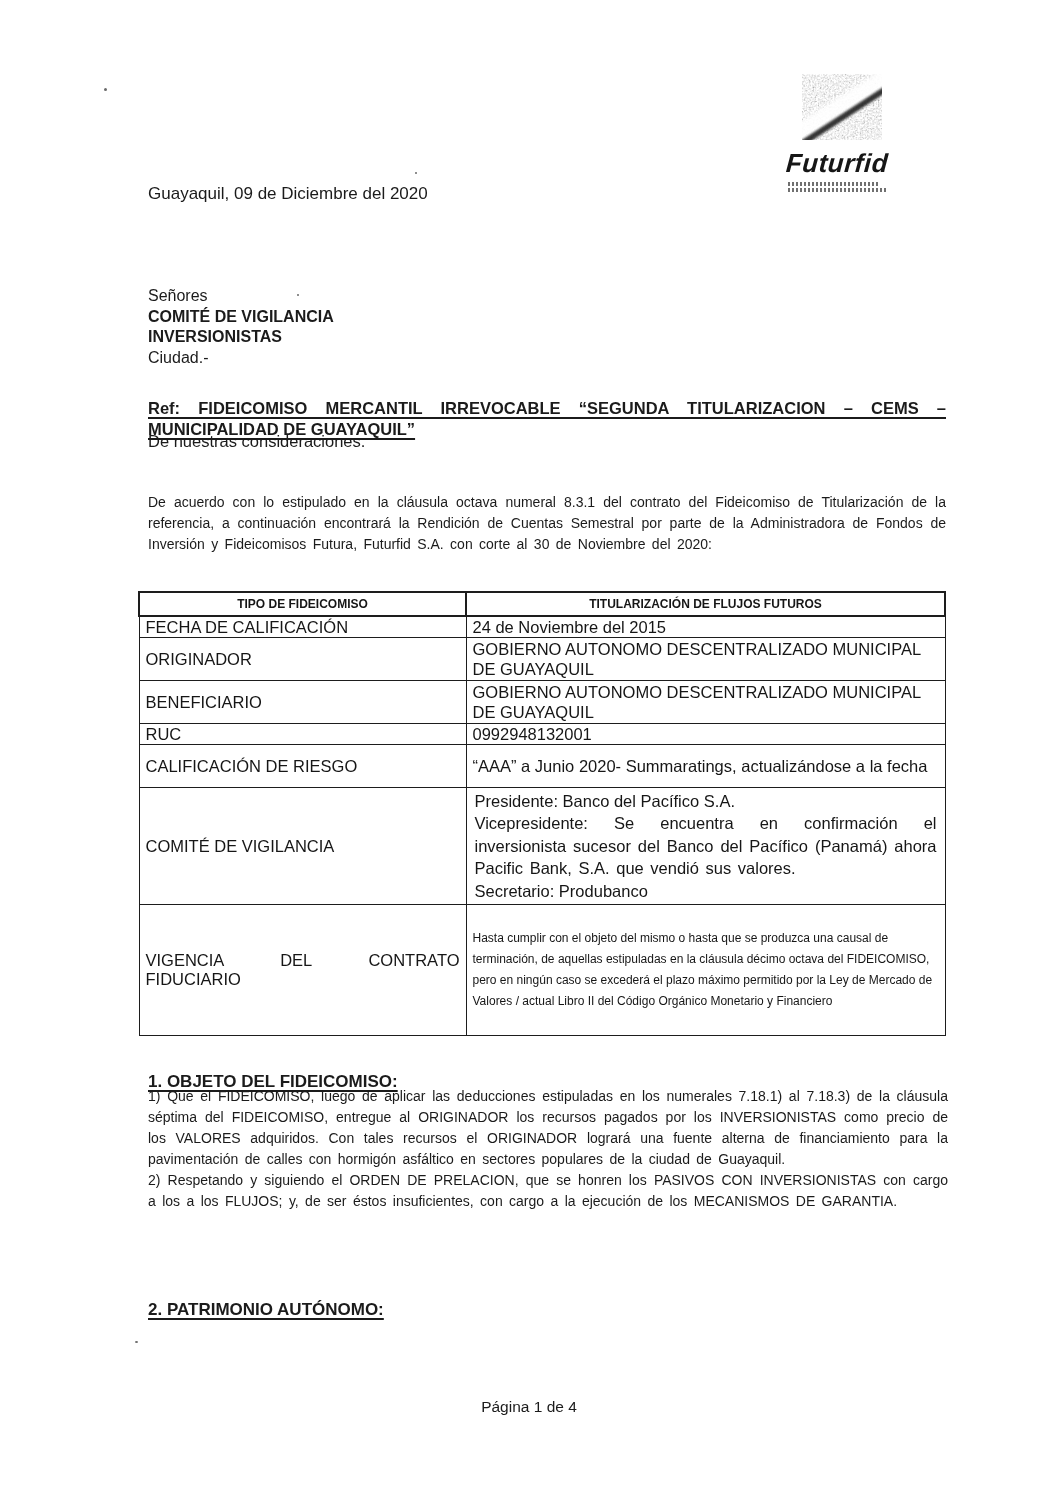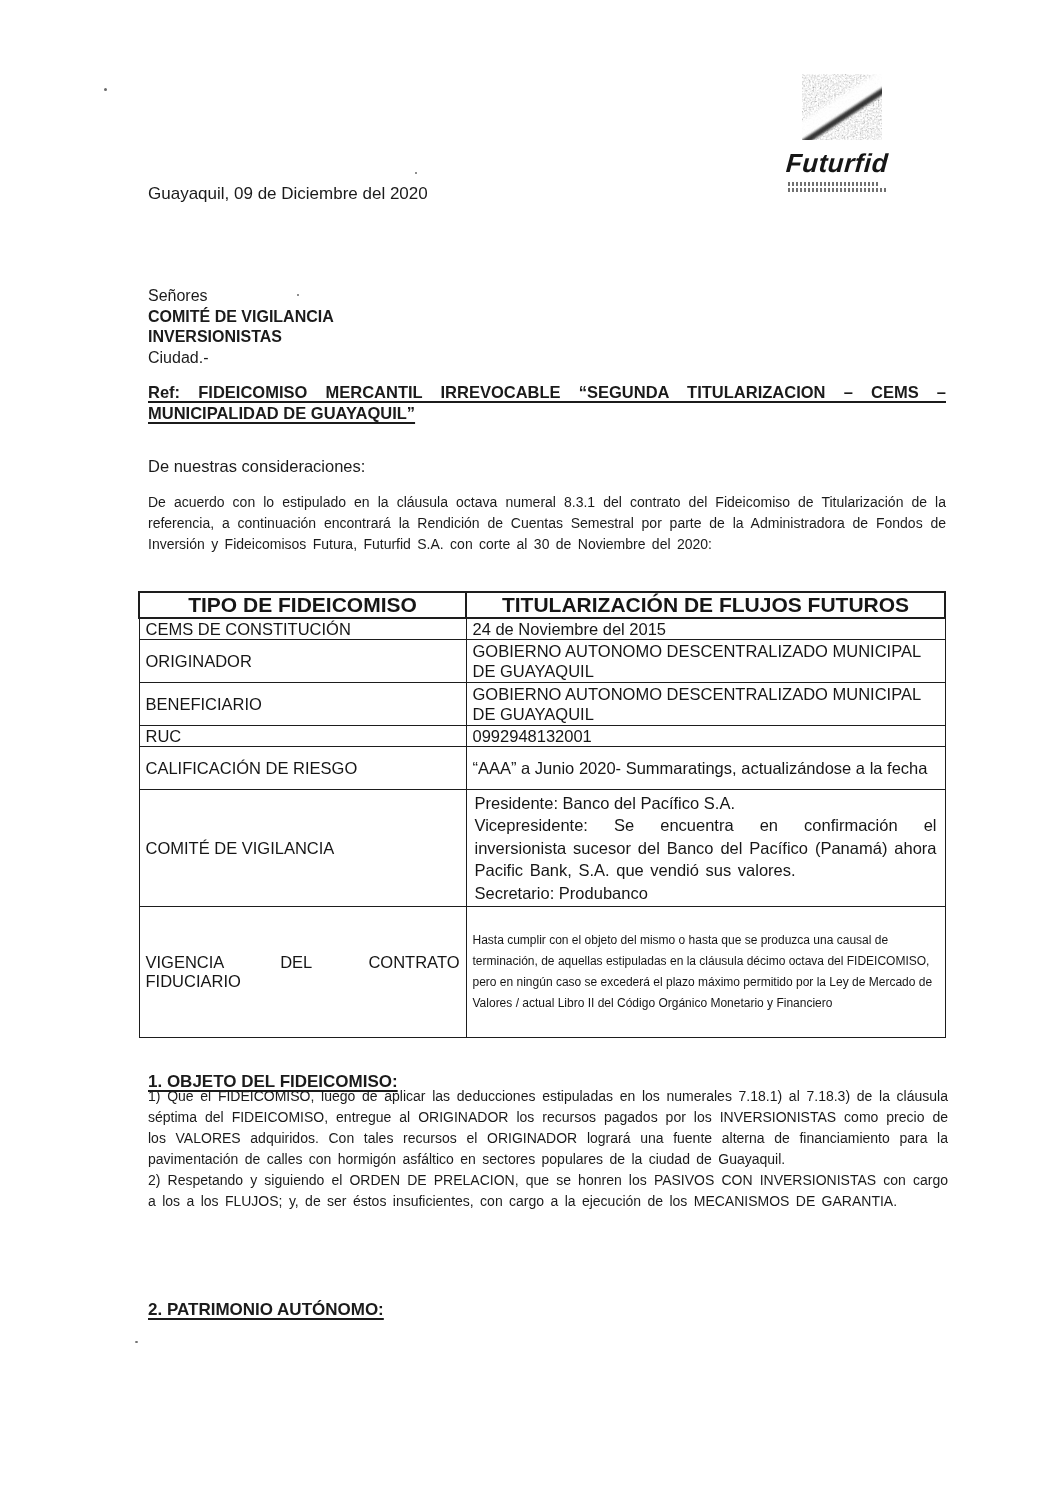--- a/index.html
+++ b/index.html
@@ -37,34 +37,34 @@
     background:repeating-linear-gradient(90deg,#4c4c4c 0 2px, transparent 2px 4px);
     opacity:0.8;
   }
   .tag-line-noise.l2 { width:100px; }
 
   
   .date-line { left:148px; top:184px; font-size:17px; }
   .recipient { left:148px; top:286px; font-size:16px; line-height:20.5px; }
   .bold { font-weight:bold; }
   .ref-block { left:148px; top:382px; width:798px; font-size:16.5px; font-weight:bold; line-height:21px; }
-  .just-last { text-align:justify; text-align-last:justify; }
+  .just-last { text-align:justify; text-align-last:justify;margin-top:16px; }
   .uline { text-decoration:underline; text-decoration-thickness:1.5px; text-underline-offset:3px; }
-  .greeting { left:148px; top:457px; font-size:16.5px; }
+  .greeting { left:148px; top:432px; font-size:16.5px; }
   .body-p { font-size:14px; line-height:21px; text-align:justify; word-spacing:2.5px; }
   .intro-p { left:148px; top:492px; width:798px; }
 
   
   .ftable {
     position:absolute; left:138px; top:591px; width:808px;
     border-collapse:collapse; table-layout:fixed;
     font-size:16.5px; color:#161616;
   }
   .ftable td, .ftable th { border:1.6px solid #1d1d1d; overflow:hidden; }
-  .ftable th { border-width:2px; font-size:21px; font-weight:bold; text-align:center; height:24px; }
+  .ftable th { border-width:2px; font-size:12px; font-weight:bold; text-align:center; height:24px; }
   .ftable td { vertical-align:middle; }
   .lbl { padding-left:6px; padding-right:4px; line-height:19px; }
   .valc { text-align:left; line-height:20px; padding:0 6px; }
   .vall { text-align:left; padding:2px 8px 2px 8px; line-height:22.4px; }
   .vall .justify { text-align:justify; word-spacing:2px; }
   .vtop { vertical-align:top; padding-top:1px; }
   .h20 { height:21px; } .h42 { height:43px; }
   .h112 { height:113px; } .h130 { height:131px; }
   .vig-l1 { text-align:justify; text-align-last:justify; padding-right:2px; }
   .vig-val { line-height:21px; font-size:12px; }
@@ -128,21 +128,21 @@
     <colgroup>
         <col style="width:327px">
         <col>
       </colgroup>
     <tbody>
         <tr>
       <th>TIPO DE FIDEICOMISO</th>
       <th>TITULARIZACIÓN DE FLUJOS FUTUROS</th>
     </tr>
     <tr class="h20">
-      <td class="lbl">CEMS DE CONSTITUCIÓN</td>
+      <td class="lbl">FECHA DE CALIFICACIÓN</td>
       <td class="valc">24 de Noviembre del 2015</td>
     </tr>
     <tr class="h42">
       <td class="lbl vtop">ORIGINADOR</td>
       <td class="valc">GOBIERNO AUTONOMO DESCENTRALIZADO MUNICIPAL DE GUAYAQUIL</td>
     </tr>
     <tr class="h42">
       <td class="lbl vtop">BENEFICIARIO</td>
       <td class="valc">GOBIERNO AUTONOMO DESCENTRALIZADO MUNICIPAL DE GUAYAQUIL</td>
     </tr>
@@ -173,14 +173,15 @@
     </table>
 
   <div class="abs sec-h sec1-h uline">1. OBJETO DEL FIDEICOMISO:</div>
   <div class="abs sec1-body">
     <div class="body-p">1) Que el FIDEICOMISO, luego de aplicar las deducciones estipuladas en los numerales 7.18.1) al 7.18.3) de la cláusula séptima del FIDEICOMISO, entregue al ORIGINADOR los recursos pagados por los INVERSIONISTAS como precio de los VALORES adquiridos. Con tales recursos el ORIGINADOR logrará una fuente alterna de financiamiento para la pavimentación de calles con hormigón asfáltico en sectores populares de la ciudad de Guayaquil.</div>
     <div class="body-p">2) Respetando y siguiendo el ORDEN DE PRELACION, que se honren los PASIVOS CON INVERSIONISTAS con cargo a los a los FLUJOS; y, de ser éstos insuficientes, con cargo a la ejecución de los MECANISMOS DE GARANTIA.</div>
   </div>
 
   <div class="abs sec-h sec2-h uline">2. PATRIMONIO AUTÓNOMO:</div>
 
+  <div class="abs footer">Página 1 de 4</div>
 
 </div>
 
 </body></html>

